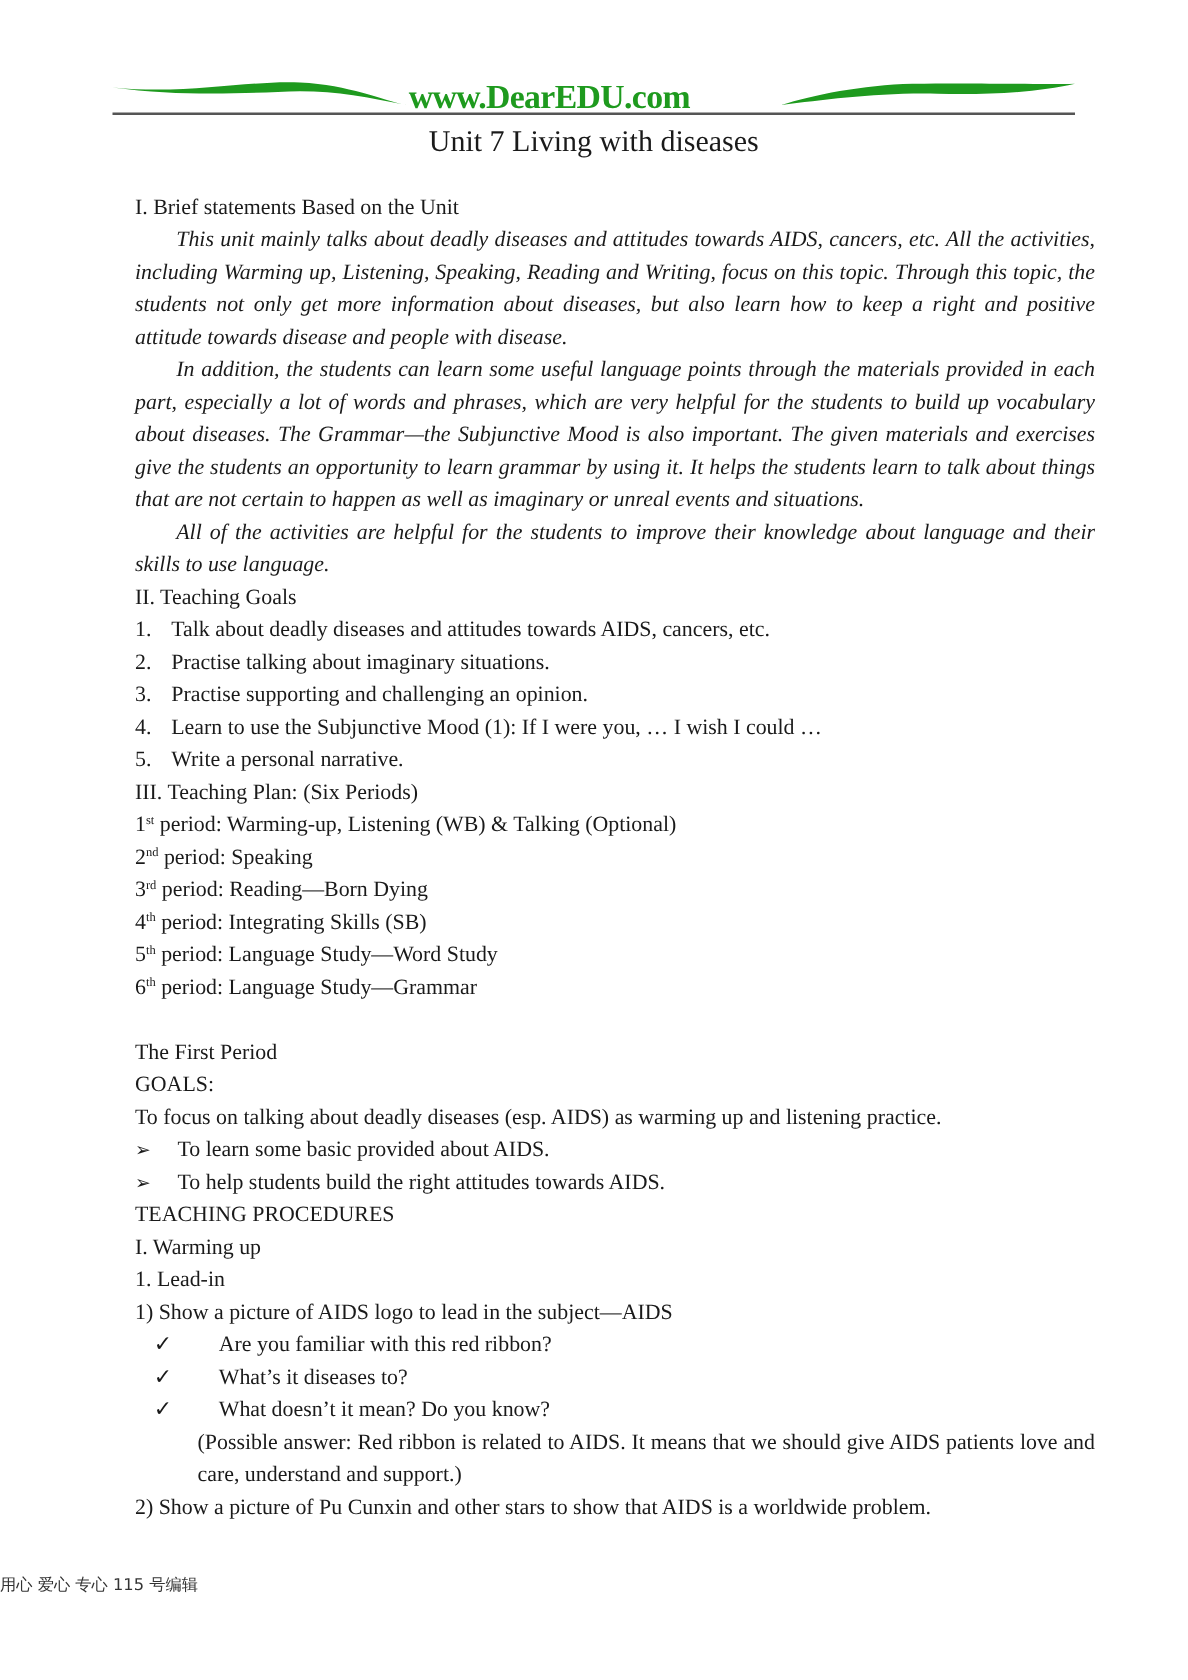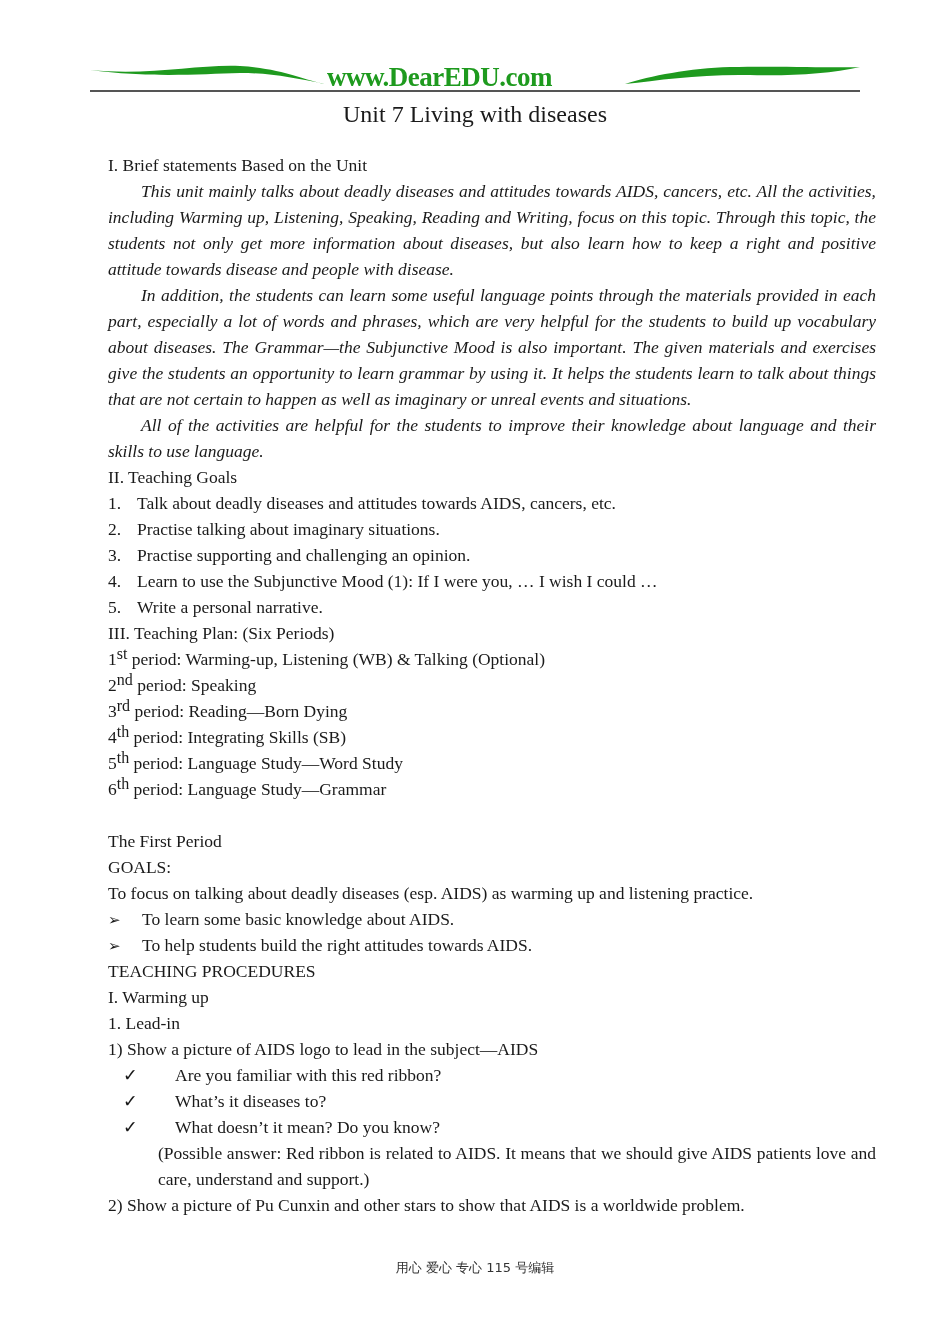--- a/index.html
+++ b/index.html
@@ -28,24 +28,24 @@
   .content {
     position: absolute; left: 108px; top: 152px; width: 768px;
     font-size: 17.5px; line-height: 26px;
   }
   .line { white-space: nowrap; height: 26px; }
   .para { text-align: justify; text-indent: 33px; font-style: italic; }
   .num { display: inline-block; width: 29px; }
   .bullet { display: inline-block; width: 34px; font-size: 15px; }
   .check { display: inline-block; width: 67px; padding-left: 15px; box-sizing: border-box; }
   .indent { padding-left: 50px; text-align: justify; }
-  sup { font-size: 16px; vertical-align: 6px; line-height: 0; }
+  sup { font-size: 10px; vertical-align: 6px; line-height: 0; }
   .blank { height: 26px; }
   .footer {
-    position: absolute; left: 0; top: 1259px; width: 950px; text-align: center;
+    position: absolute; left: 0; top: 1259px; width: 950px; 
     font-family: "DejaVu Sans", sans-serif; font-size: 13px; color: #333333;
   }
 </style>
 </head>
 <body>
 
 <div class="banner">
   <svg width="770" height="30" viewBox="0 0 770 30">
     <path d="M0,8 C60,14 110,2 150,4 C190,6 215,18 235,22 C205,16 180,11 150,11 C110,12 60,16 0,8 Z" fill="#1e9a1e"></path>
     <path d="M535,22 C560,14 600,6 640,5 C700,4 740,6 770,5 C740,12 700,14 660,13 C610,12 570,18 535,22 Z" fill="#1e9a1e"></path>
@@ -75,21 +75,21 @@
   <div class="line"><span>3</span><sup>rd</sup><span> period: Reading—Born Dying</span></div>
   <div class="line"><span>4</span><sup>th</sup><span> period: Integrating Skills (SB)</span></div>
   <div class="line"><span>5</span><sup>th</sup><span> period: Language Study—Word Study</span></div>
   <div class="line"><span>6</span><sup>th</sup><span> period: Language Study—Grammar</span></div>
 
   <div class="blank"></div>
 
   <div class="line">The First Period</div>
   <div class="line">GOALS:</div>
   <div class="line">To focus on talking about deadly diseases (esp. AIDS) as warming up and listening practice.</div>
-  <div class="line"><span class="bullet">➢</span><span>To learn some basic knowledge about AIDS.</span></div>
+  <div class="line"><span class="bullet">➢</span><span>To learn some basic provided about AIDS.</span></div>
   <div class="line"><span class="bullet">➢</span><span>To help students build the right attitudes towards AIDS.</span></div>
   <div class="line">TEACHING PROCEDURES</div>
   <div class="line">I. Warming up</div>
   <div class="line">1. Lead-in</div>
   <div class="line">1) Show a picture of AIDS logo to lead in the subject—AIDS</div>
   <div class="line"><span class="check">✓</span><span>Are you familiar with this red ribbon?</span></div>
   <div class="line"><span class="check">✓</span><span>What’s it diseases to?</span></div>
   <div class="line"><span class="check">✓</span><span>What doesn’t it mean? Do you know?</span></div>
   <div class="indent">(Possible answer: Red ribbon is related to AIDS. It means that we should give AIDS patients love and care, understand and support.)</div>
   <div class="line">2) Show a picture of Pu Cunxin and other stars to show that AIDS is a worldwide problem.</div>

